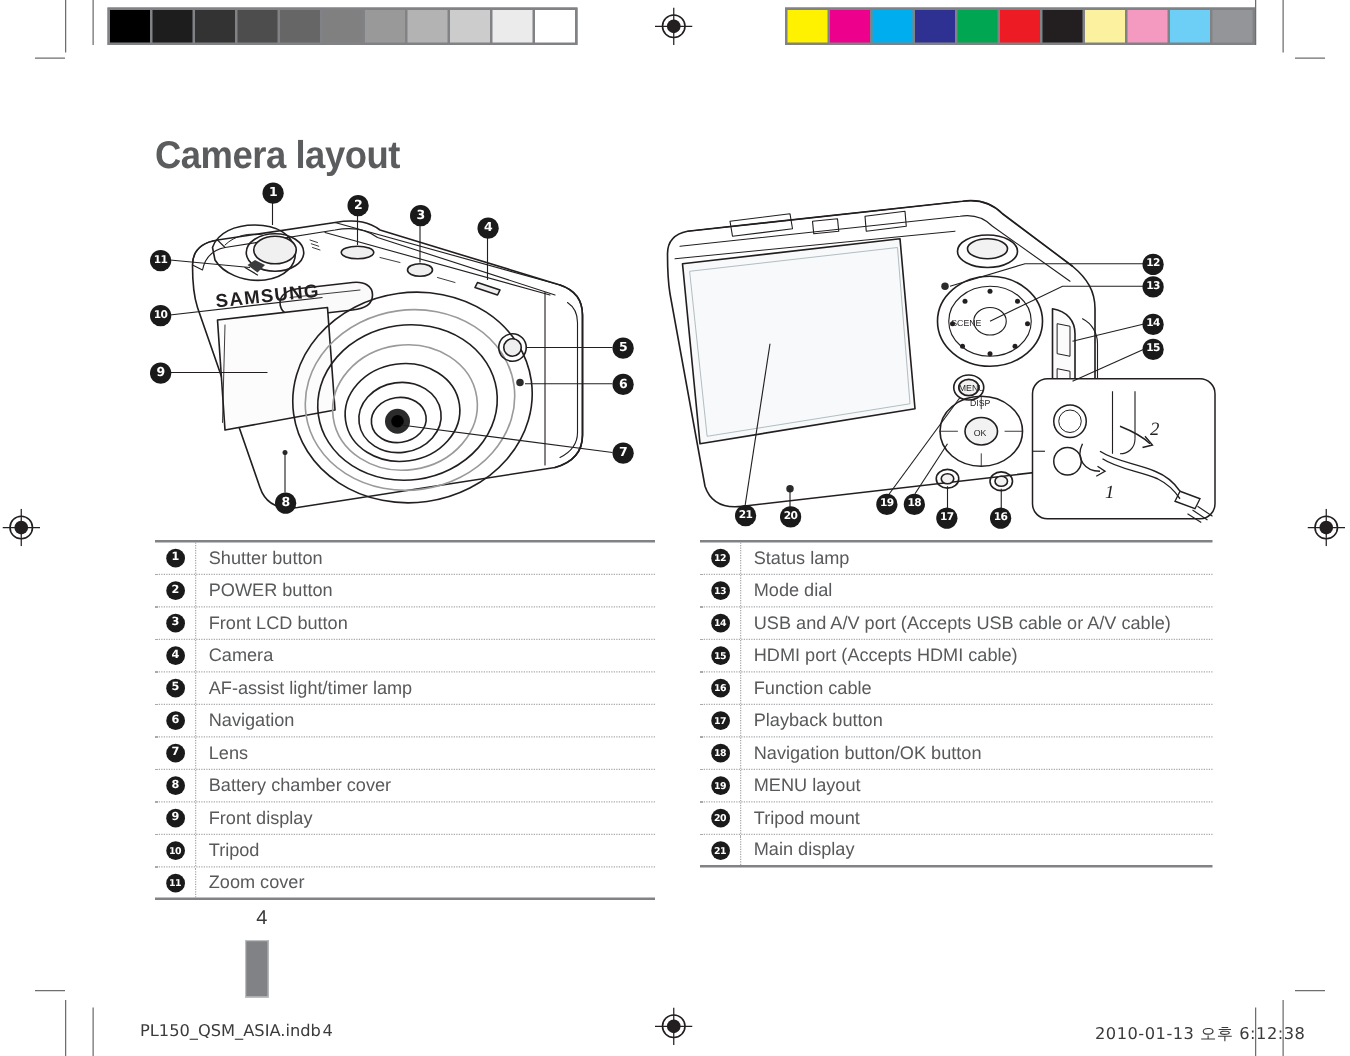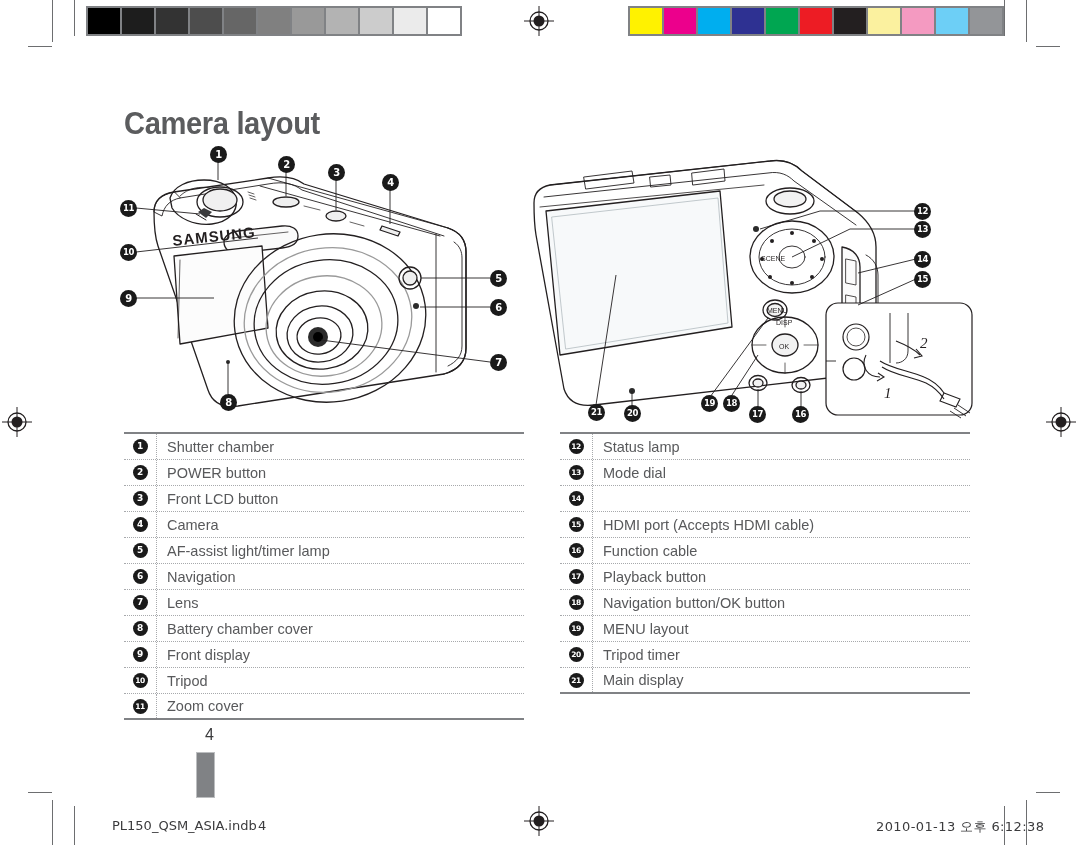--- a/index.html
+++ b/index.html
@@ -444,21 +444,21 @@
   <div class="callout wide" style="left:68px;top:249px;">21</div>
 </div>
 
 <div class="legend" id="legend-left">
   <div class="top-rule"></div>
   <div class="rows">
       <div class="row">
         <div class="num-cell">
           <div class="bullet">1</div>
         </div>
-        <div class="label">Shutter chamber</div>
+        <div class="label">Shutter button</div>
       </div>
       <div class="row">
         <div class="num-cell">
           <div class="bullet">2</div>
         </div>
         <div class="label">POWER button</div>
       </div>
       <div class="row">
         <div class="num-cell">
           <div class="bullet">3</div>
@@ -528,20 +528,21 @@
       <div class="row">
         <div class="num-cell">
           <div class="bullet wide">13</div>
         </div>
         <div class="label">Mode dial</div>
       </div>
       <div class="row">
         <div class="num-cell">
           <div class="bullet wide">14</div>
         </div>
+        <div class="label">USB and A/V port (Accepts USB cable or A/V cable)</div>
       </div>
       <div class="row">
         <div class="num-cell">
           <div class="bullet wide">15</div>
         </div>
         <div class="label">HDMI port (Accepts HDMI cable)</div>
       </div>
       <div class="row">
         <div class="num-cell">
           <div class="bullet wide">16</div>
@@ -563,21 +564,21 @@
       <div class="row">
         <div class="num-cell">
           <div class="bullet wide">19</div>
         </div>
         <div class="label">MENU layout</div>
       </div>
       <div class="row">
         <div class="num-cell">
           <div class="bullet wide">20</div>
         </div>
-        <div class="label">Tripod timer</div>
+        <div class="label">Tripod mount</div>
       </div>
       <div class="row">
         <div class="num-cell">
           <div class="bullet wide">21</div>
         </div>
         <div class="label">Main display</div>
       </div>
     </div>
 </div>
 

